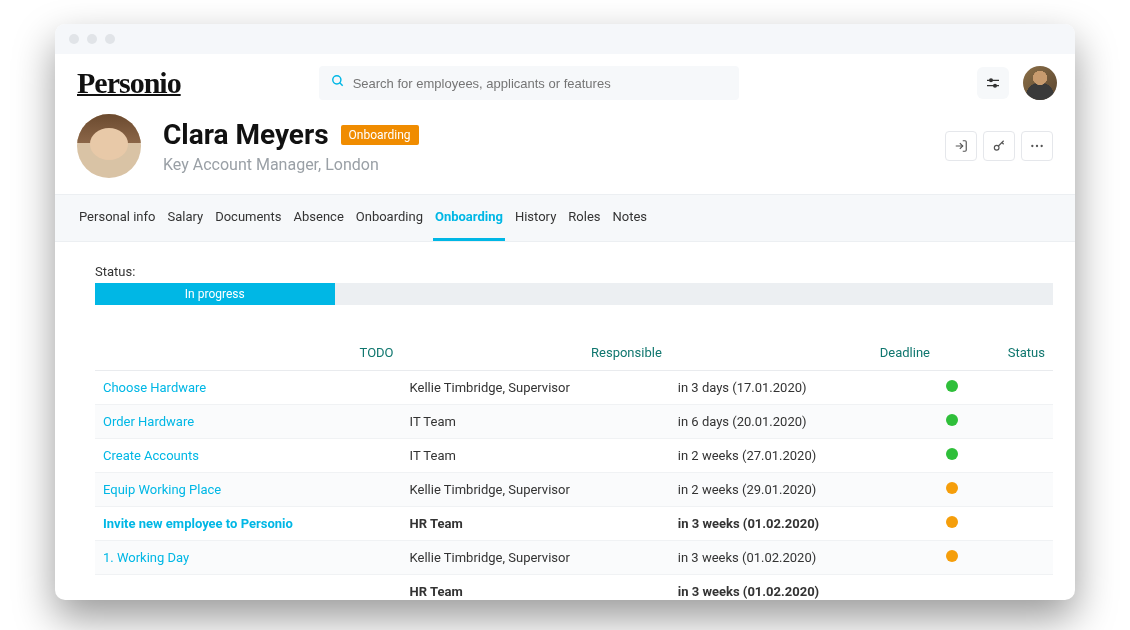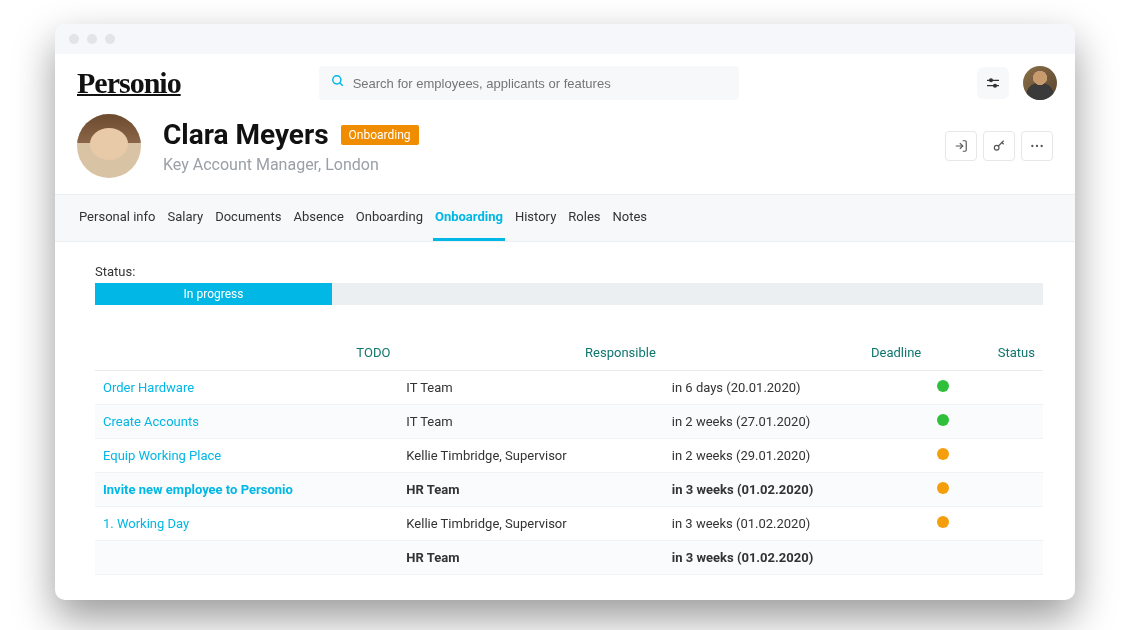--- a/index.html
+++ b/index.html
@@ -171,21 +171,21 @@
     padding: 14px 2px;
     color: #333;
     cursor: pointer;
   }
   .tab.active {
     color: #00b7e5;
     font-weight: 700;
     border-bottom: 3px solid #00b7e5;
   }
   .content {
-    padding: 22px 32px 0 40px;
+    padding: 22px 22px 0 40px;
     flex: 1;
     overflow: hidden;
   }
   .status-label {
     font-size: 13px;
     color: #333;
     margin-bottom: 4px;
   }
   .progress-bar {
     height: 22px;
@@ -325,20 +325,26 @@
       <thead>
         <tr>
           <th class="col-todo">TODO</th>
           <th class="col-resp">Responsible</th>
           <th class="col-dead">Deadline</th>
           <th class="col-stat">Status</th>
         </tr>
       </thead>
       <tbody id="todo-body">
           <tr>
+            <td class="col-todo"><span class="todo-link">Choose Hardware</span></td>
+            <td class="col-resp">Kellie Timbridge, Supervisor</td>
+            <td class="col-dead">in 3 days (17.01.2020)</td>
+            <td class="col-stat"><span class="status-dot status-green"></span></td>
+          </tr>
+          <tr>
             <td class="col-todo"><span class="todo-link">Order Hardware</span></td>
             <td class="col-resp">IT Team</td>
             <td class="col-dead">in 6 days (20.01.2020)</td>
             <td class="col-stat"><span class="status-dot status-green"></span></td>
           </tr>
           <tr>
             <td class="col-todo"><span class="todo-link">Create Accounts</span></td>
             <td class="col-resp">IT Team</td>
             <td class="col-dead">in 2 weeks (27.01.2020)</td>
             <td class="col-stat"><span class="status-dot status-green"></span></td>

